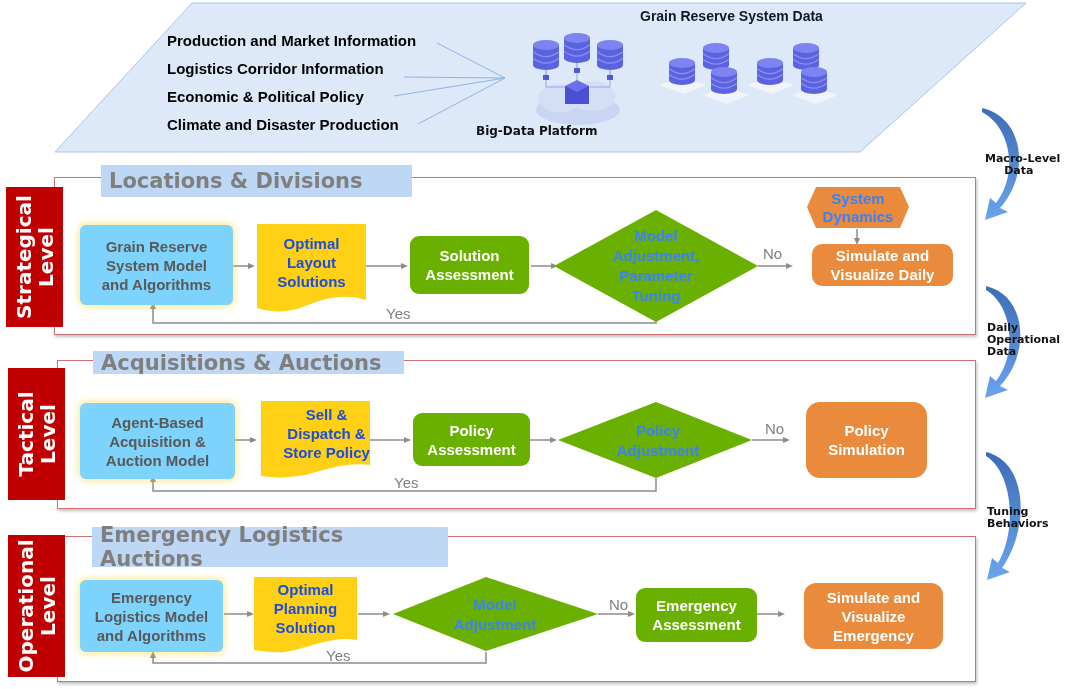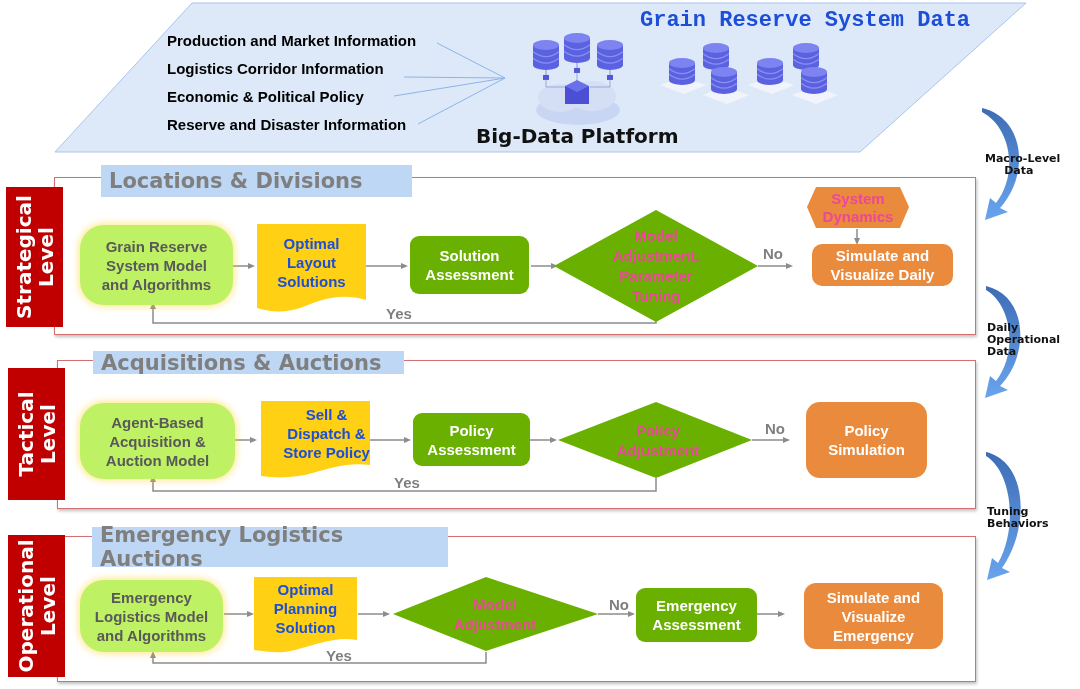--- a/index.html
+++ b/index.html
@@ -1,39 +1,39 @@
 <!DOCTYPE html>
 <html><head>
 <meta charset="utf-8">
 <style>
   html, body { margin: 0; padding: 0; background: #ffffff; }
   body { width: 1080px; height: 689px; position: relative; overflow: hidden;
          font-family: "Liberation Sans", sans-serif; }
   .abs { position: absolute; }
 
   .src-label { position: absolute; color: #000000; font-weight: bold; font-size: 15px; white-space: nowrap; }
-  .platform-title { position: absolute; color: #111; font-weight: bold; font-size: 20px; font-family: "DejaVu Sans", sans-serif; white-space: nowrap; }
-  .reserve-title { position: absolute; color: #1d4ed8; font-weight: bold; font-size: 22px; font-family: Liberation Mono, monospace; white-space: nowrap; }
+  .platform-title { position: absolute; color: #111; font-weight: bold; font-size: 12px; font-family: "DejaVu Sans", sans-serif; white-space: nowrap; }
+  .reserve-title { position: absolute; color: #0f172a; font-weight: bold; font-size: 14px; font-family: Liberation Sans, sans-serif; white-space: nowrap; }
 
   .panel { position: absolute; border: 1.5px solid #d07070; background: #fff; box-shadow: 1px 2px 3px rgba(0,0,0,0.25); }
   .level-tag { position: absolute; background: #c00000; color: #fff; font-weight: bold; font-family: "DejaVu Sans", sans-serif;
                display: flex; align-items: center; justify-content: center; }
   .level-tag span { transform: rotate(-90deg); white-space: pre; text-align: center; font-size: 20px; line-height: 22px; display: block; }
   .section-title { position: absolute; background: #bdd7f5; color: #7f7f7f; font-weight: bold; font-size: 21px;
                    font-family: "DejaVu Sans", sans-serif; padding-left: 8px; display: flex; align-items: center; box-sizing: border-box; }
 
   .node { position: absolute; display: flex; align-items: center; justify-content: center; text-align: center;
           font-weight: bold; font-size: 15px; line-height: 19px; white-space: pre; box-sizing: border-box; }
-  .y-rect { background: #bef264; color: #595959; border-radius: 24px; box-shadow: 0 0 6px 2px rgba(255,208,20,0.45); }
+  .y-rect { background: #7dd3fc; color: #595959; border-radius: 6px; box-shadow: 0 0 6px 2px rgba(255,208,20,0.45); }
   .y-doc { color: #1d4ed8; text-align: center; }
   .g-rect { background: #6ab000; color: #fff; border-radius: 9px; }
   .o-rect { background: #ea8a3c; color: #fff; border-radius: 10px; margin-left: 19px; }
   .diamond-text { position: absolute; display: flex; align-items: center; justify-content: center; text-align: center;
-                  color: #ec4899; font-weight: bold; font-size: 15px; line-height: 20px; white-space: pre; }
-  .edge-label { position: absolute; color: #7f7f7f; font-weight: bold; font-size: 15px; }
+                  color: #3b82f6; font-weight: bold; font-size: 15px; line-height: 20px; white-space: pre; }
+  .edge-label { position: absolute; color: #7f7f7f; font-weight: normal; font-size: 15px; }
   .flow-label { position: absolute; color: #111; font-weight: bold; font-size: 11px; line-height: 12px; white-space: pre;
                 font-family: "DejaVu Sans", sans-serif; }
 </style>
 </head>
 <body>
 
 <svg class="abs" style="left:0;top:0" width="1080" height="689">
   <defs>
     <linearGradient id="shadowGrad" x1="0" y1="0" x2="1" y2="0">
       <stop offset="0" stop-color="#999" stop-opacity="0.1"></stop>
@@ -147,21 +147,21 @@
   <g>
     <path d="M982,108 C1025,118 1030,175 1000,208 L1008,212 L985,220 L990,198 L996,203 C1018,175 1012,128 982,112 Z" fill="url(#arrowGrad)"></path>
     <path d="M986,286 C1028,296 1030,355 1000,386 L1008,390 L985,398 L990,376 L996,381 C1018,353 1012,305 986,290 Z" fill="url(#arrowGrad)"></path>
     <path d="M986,452 C1028,462 1030,528 1002,568 L1010,572 L987,580 L992,558 L998,563 C1018,528 1012,472 986,456 Z" fill="url(#arrowGrad)"></path>
   </g>
 </svg>
 
 <div class="src-label" style="left:167px;top:32px">Production and Market Information</div>
 <div class="src-label" style="left:167px;top:60px">Logistics Corridor Information</div>
 <div class="src-label" style="left:167px;top:88px">Economic &amp; Political Policy</div>
-<div class="src-label" style="left:167px;top:116px">Reserve and Disaster Information</div>
+<div class="src-label" style="left:167px;top:116px">Climate and Disaster Production</div>
 <div class="platform-title" style="left:476px;top:124px">Big-Data Platform</div>
 <div class="reserve-title" style="left:640px;top:8px">Grain Reserve System Data</div>
 
 <div class="flow-label" style="left:985px;top:153px">Macro-Level
      Data</div>
 <div class="flow-label" style="left:987px;top:322px">Daily
 Operational
 Data</div>
 <div class="flow-label" style="left:987px;top:506px">Tuning
 Behaviors</div>

